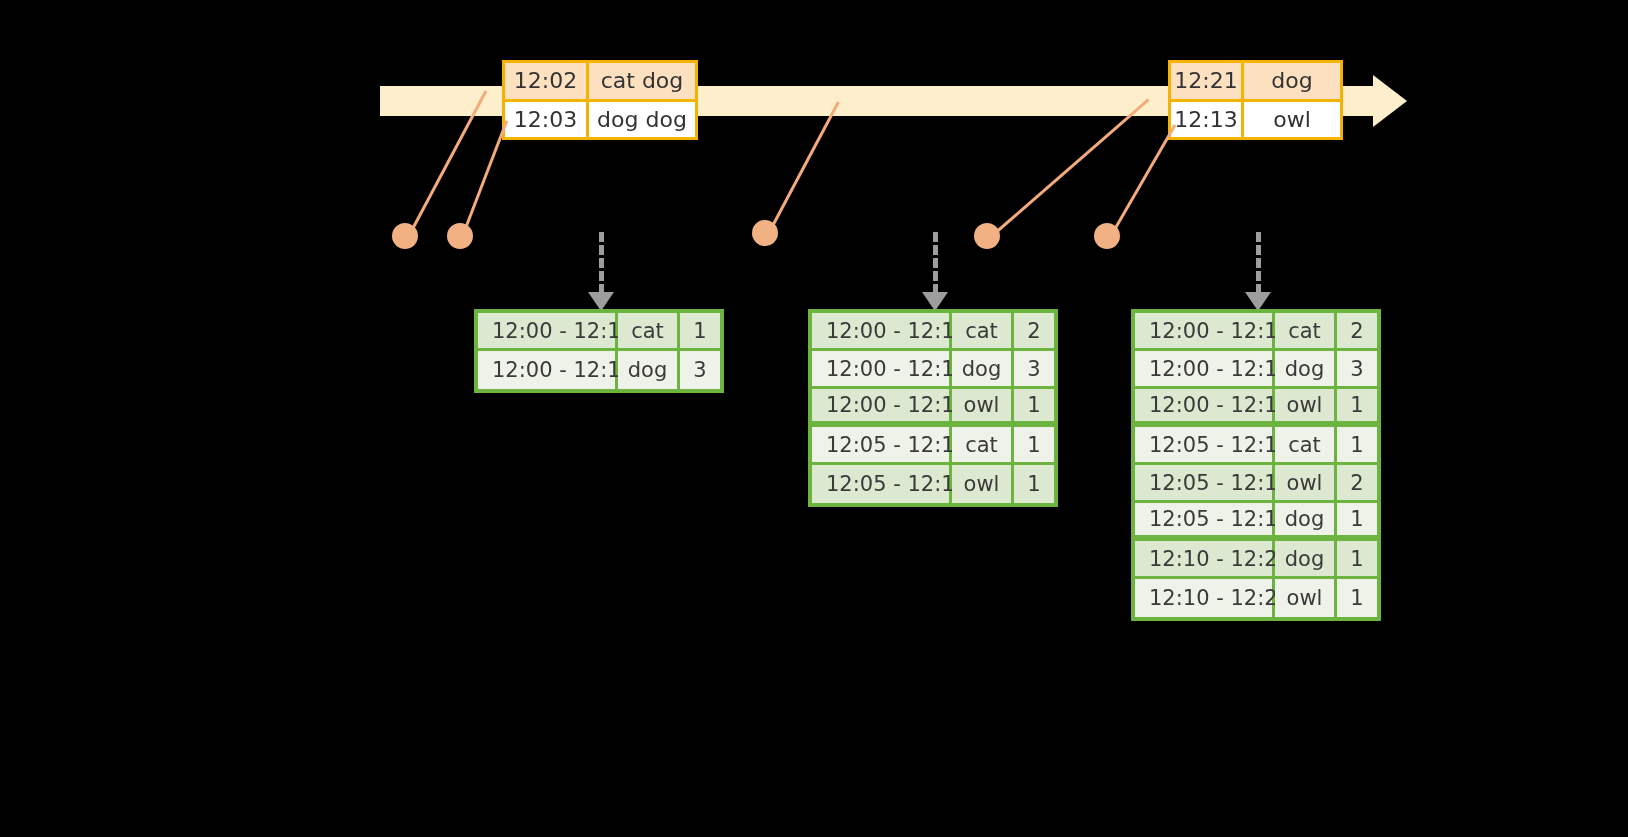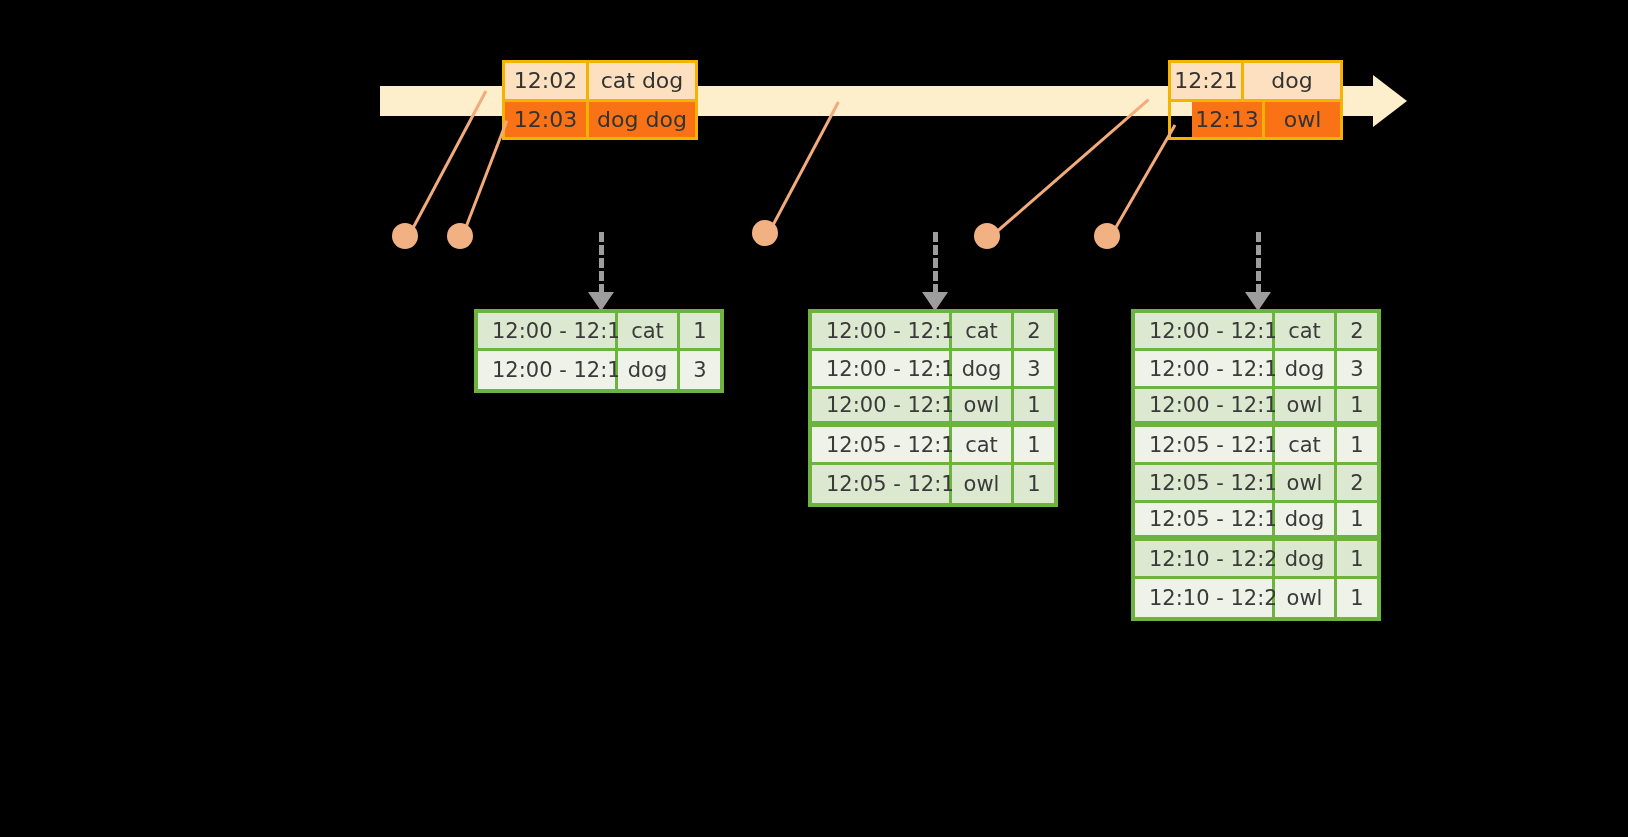--- a/index.html
+++ b/index.html
@@ -14,21 +14,21 @@
 
   
   .evt{position:absolute;border:3px solid #f5b301;box-sizing:border-box;
        display:flex;flex-direction:column;}
   .evt-row{display:flex;flex:1;}
   .evt-row + .evt-row{border-top:3px solid #f5b301;}
   .evt-cell{display:flex;align-items:center;justify-content:center;
             font-size:22px;color:#333;box-sizing:border-box;white-space:nowrap;}
   .evt-cell.time{border-right:3px solid #f5b301;}
   .evt-row.a .evt-cell{background:#fce0c0;}
-  .evt-row.b .evt-cell{background:#f97316;}
+  .evt-row.b .evt-cell{background:#ffffff;}
 
   
   .dot{position:absolute;width:26px;height:26px;border-radius:50%;
        background:#f2b183;}
   .leader{position:absolute;background:#f4ab7c;transform-origin:0 50%;height:3px;}
 
   
   .dash{position:absolute;width:0;border-left:5px dashed #9d9d9d;}
   .dash-head{position:absolute;width:0;height:0;
              border-left:13px solid transparent;border-right:13px solid transparent;
@@ -69,21 +69,21 @@
     </div>
   </div>
 
 
   <div class="evt" style="left:1168px;top:60px;width:175px;height:80px;">
     <div class="evt-row a">
       <div class="evt-cell time" style="width:73px;">12:21</div>
       <div class="evt-cell" style="flex:1;">dog</div>
     </div>
     <div class="evt-row b">
-      <div class="evt-cell time" style="width:73px;margin-left:21px;">12:13</div>
+      <div class="evt-cell time" style="width:73px;">12:13</div>
       <div class="evt-cell" style="flex:1;">owl</div>
     </div>
   </div>
 
   <div class="leader" style="left:408px;top:236px;width:166px;transform:rotate(-62deg);"></div>
   <div class="leader" style="left:462px;top:236px;width:125px;transform:rotate(-69deg);"></div>
   <div class="leader" style="left:768px;top:233px;width:150px;transform:rotate(-62deg);"></div>
   <div class="leader" style="left:990px;top:236px;width:210px;transform:rotate(-41deg);"></div>
   <div class="leader" style="left:1110px;top:236px;width:130px;transform:rotate(-60deg);"></div>
 

